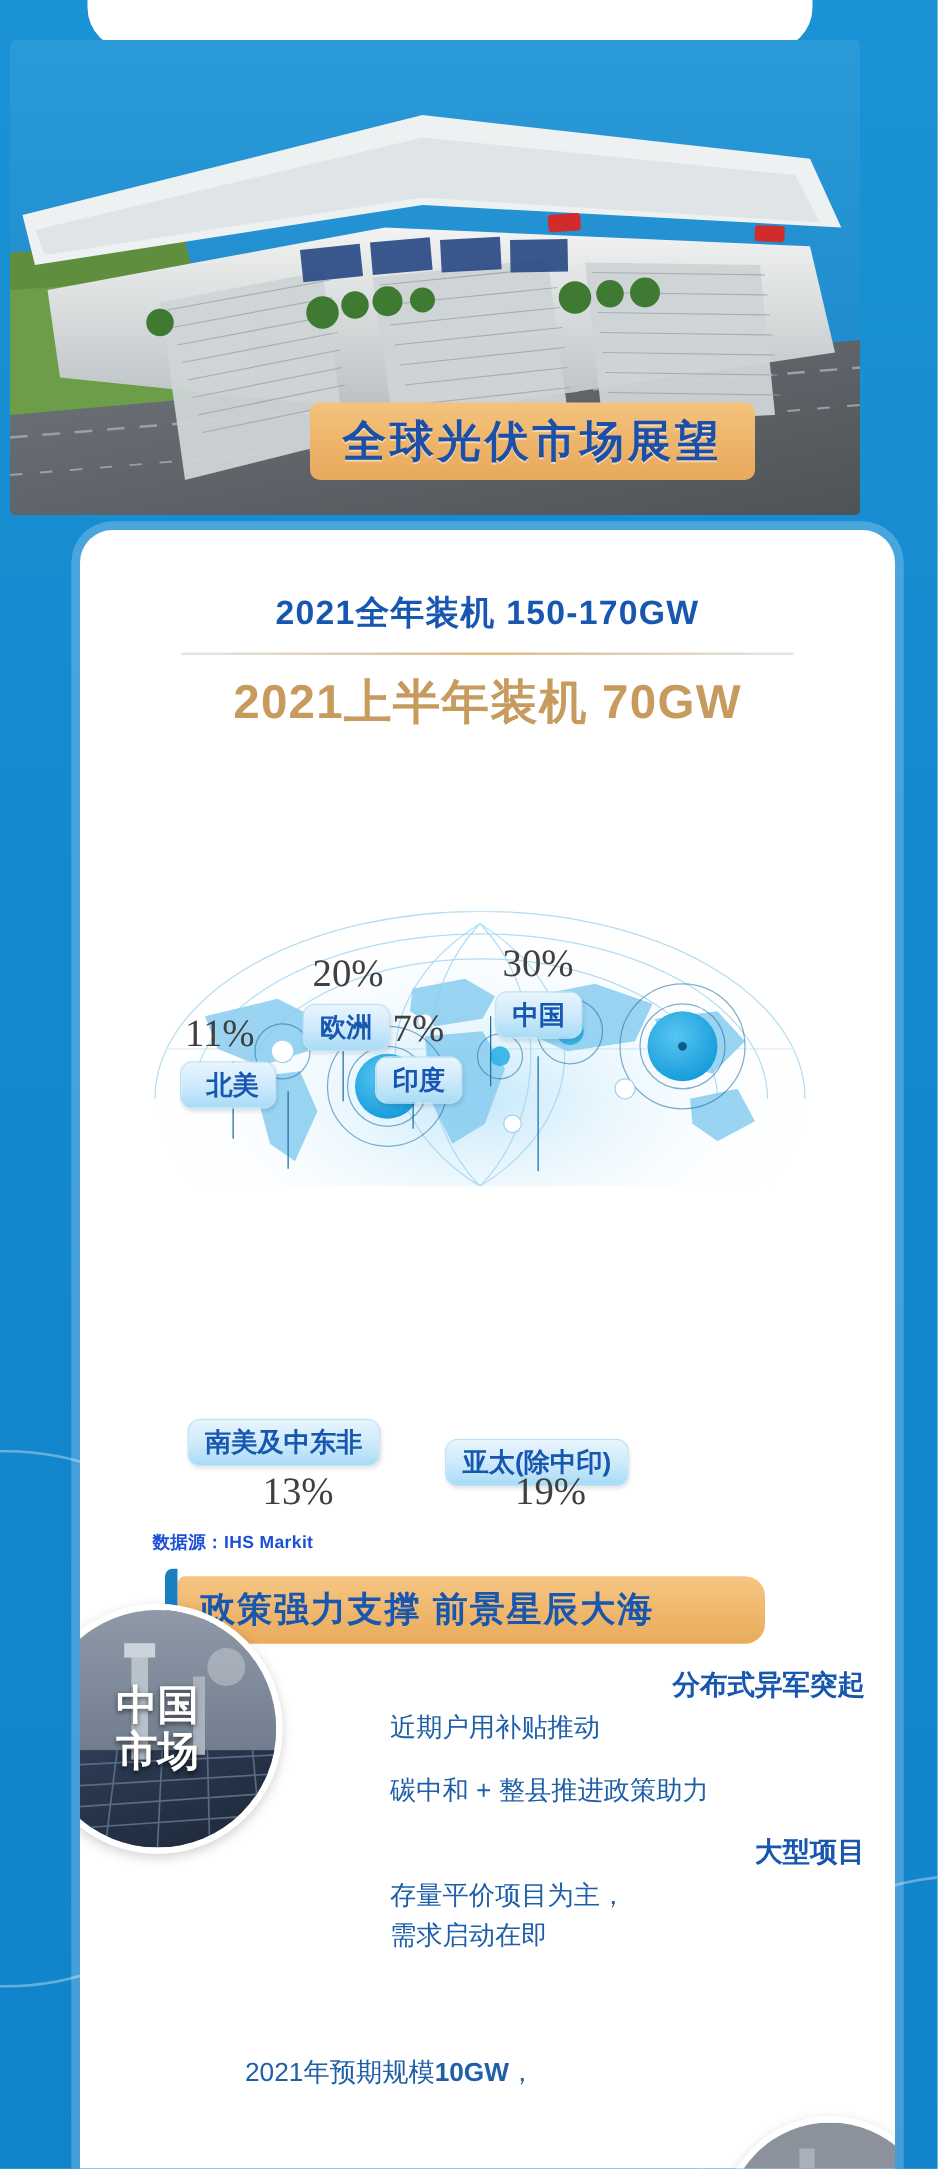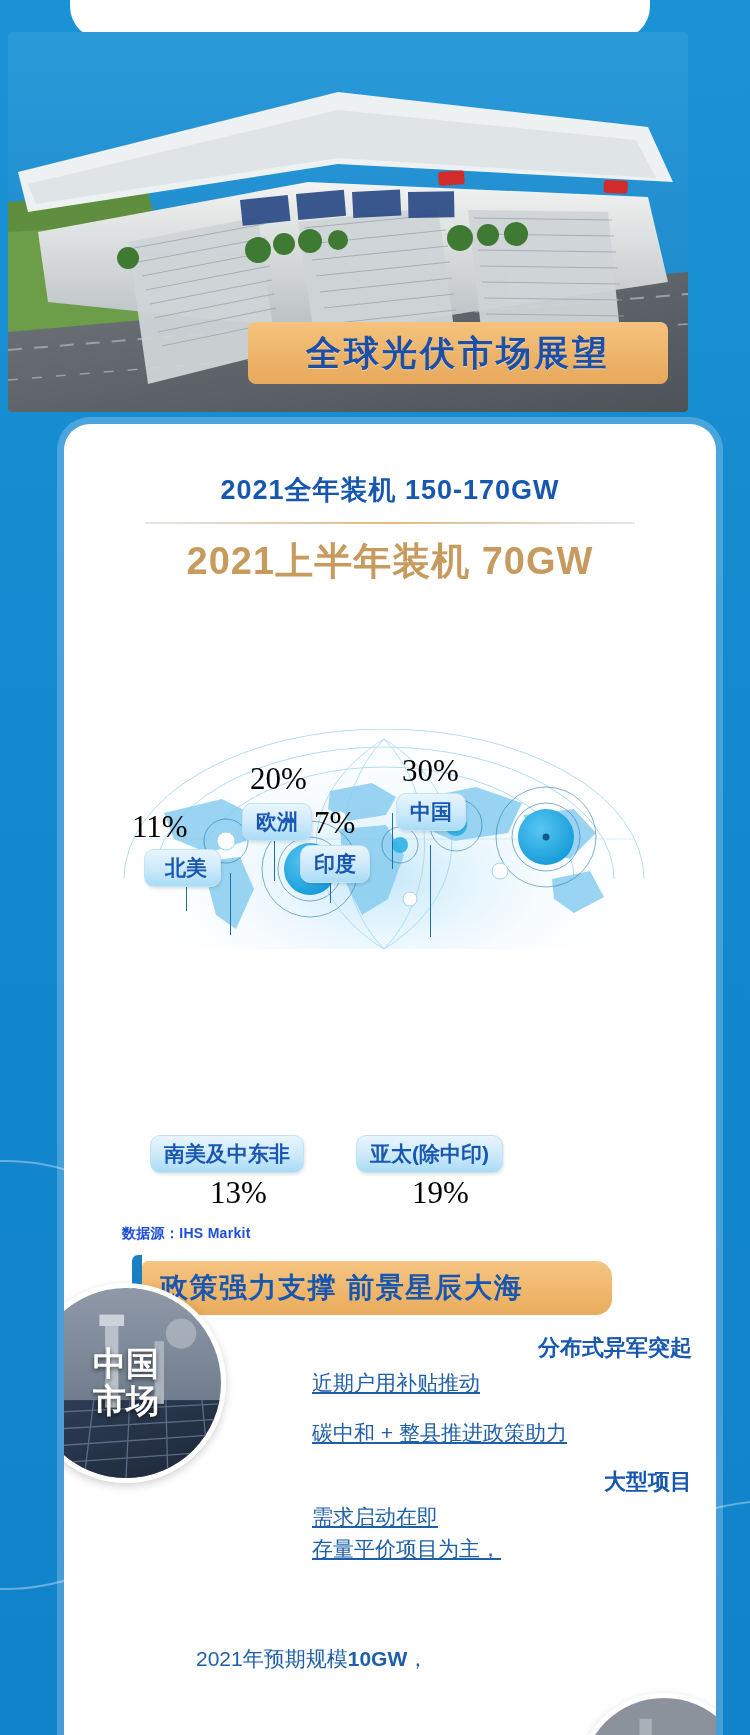--- a/index.html
+++ b/index.html
@@ -23,21 +23,21 @@
   .top-tab { position:absolute; left:70px; top:-70px; width:580px; height:110px;
              background:#ffffff; border-radius:34px; }
 
   
   .hero { position:absolute; left:8px; top:32px; width:680px; height:380px;
           border-radius:4px; overflow:hidden; }
   .hero svg { display:block; width:100%; height:100%; }
 
   
   .title-banner {
-    position:absolute; left:248px; top:322px; width:420px; height:62px;
+    position:absolute; left:248px; top:322px; width:356px; height:62px;
     background:linear-gradient(180deg,#f4c37c 0%,#edb469 55%,#e8a95c 100%);
     border-radius:8px 8px 8px 8px;
     display:flex; align-items:center; justify-content:center;
   }
   .title-banner .t { font-size:35px; font-weight:bold; color:#1b4fa8;
                      letter-spacing:3px; text-shadow:0 1px 0 rgba(255,255,255,.45); }
 
   
   .card { position:absolute; left:48px; top:424px; width:652px; height:1311px;
           background:#ffffff; border-radius:26px 26px 0 0;
@@ -49,21 +49,21 @@
   .divider { width:490px; height:2px; margin:14px auto 0;
              background:linear-gradient(90deg,#e6e6e6 0%,#dcc7a6 35%,#e8b97f 50%,#dcc7a6 65%,#e6e6e6 100%); }
   .h-gold { margin-top:12px; text-align:center; font-size:38px; font-weight:bold;
             color:#c79a5e; letter-spacing:1px; }
 
   
   .mapwrap { position:relative; width:652px; height:420px; margin-top:10px; }
   .mapwrap > svg.globe { position:absolute; left:40px; top:132px; width:560px; height:220px; }
 
   .pct { position:absolute; font-family:"Liberation Serif","DejaVu Serif",serif;
-         font-size:31px; color:#000000; letter-spacing:0px; }
+         font-size:31px; color:#404040; letter-spacing:0px; }
   .tag { position:absolute; height:38px; padding:0 13px;
          display:flex; align-items:center; justify-content:center;
          background:linear-gradient(180deg,#e8f5fd 0%,#cfeafb 50%,#a8dcf6 100%);
          border-radius:10px; border:1px solid #bfe2f6;
          font-size:21px; font-weight:bold; color:#1757b0; white-space:nowrap;
          box-shadow:1px 2px 3px rgba(0,0,0,.10); }
   .leader { position:absolute; width:1px; background:#1d6fa5; }
 
   .srcnote { position:absolute; left:110px; top:392px; font-size:14px; color:#1d4ed8;
              font-weight:bold; letter-spacing:.3px; }
@@ -83,21 +83,21 @@
   .circ { position:absolute; border-radius:50%; overflow:hidden;
           border:5px solid #ffffff; box-shadow:0 3px 9px rgba(0,0,0,.18); }
   .circ svg { display:block; width:100%; height:100%; }
   .circ .cap { position:absolute; left:0; right:0; top:50%; transform:translateY(-50%);
                text-align:center; color:#fff; font-size:33px; font-weight:bold;
                line-height:1.12; text-shadow:0 2px 4px rgba(0,0,0,.6); }
 
   
   .body { position:relative; margin-left:248px; margin-top:18px; width:380px; }
   .b-head { font-size:22px; font-weight:bold; color:#1757b0; margin-bottom:4px;text-align:right; }
-  .b-line { font-size:21px; color:#1f5fa8; line-height:1.52;text-decoration:underline; }
+  .b-line { font-size:21px; color:#1f5fa8; line-height:1.52; }
   .b-gap { height:18px; }
 
   .body2 { position:relative; margin-left:132px; margin-top:22px; width:440px; }
   .b2-line { font-size:21px; color:#1f5fa8; line-height:1.55; }
   .b2-line b { font-weight:bold; }
 </style>
 </head>
 <body>
 
 <div id="page">
@@ -246,30 +246,30 @@
       <div class="leader" style="left:122px; top:252px; height:62px;"></div>
       <div class="leader" style="left:166px; top:276px; height:62px;"></div>
       <div class="leader" style="left:366px; top:248px; height:92px;"></div>
 
       <div class="pct" style="left:186px; top:164px;">20%</div>
       <div class="tag" style="left:178px; top:206px;">欧洲</div>
 
       <div class="pct" style="left:338px; top:156px;">30%</div>
       <div class="tag" style="left:332px; top:196px;">中国</div>
 
-      <div class="pct" style="left:68px; top:212px;">11%</div>
+      <div class="pct" style="left:84px; top:212px;">11%</div>
       <div class="tag" style="left:80px; top:252px;padding-left:20px;">北美</div>
 
       <div class="pct" style="left:250px; top:208px;">7%</div>
       <div class="tag" style="left:236px; top:248px;">印度</div>
 
       <div class="tag" style="left:86px; top:538px;">南美及中东非</div>
       <div class="pct" style="left:146px; top:578px;">13%</div>
 
-      <div class="tag" style="left:292px; top:538px;">亚太(除中印)</div>
+      <div class="tag" style="left:292px; top:554px;">亚太(除中印)</div>
       <div class="pct" style="left:348px; top:578px;">19%</div>
 
       <div class="srcnote" style="left:58px; top:628px;">数据源：IHS Markit</div>
     </div>
 
     <div class="sec" style="margin-top:244px;">
       <div class="sec-banner">
         <span class="t">政策强力支撑 前景星辰大海</span>
       </div>
 
@@ -302,22 +302,22 @@
         </div>
       </div>
 
       <div class="body">
         <div class="b-head">分布式异军突起</div>
         <div class="b-line">近期户用补贴推动</div>
         <div class="b-gap"></div>
         <div class="b-line">碳中和 + 整县推进政策助力</div>
         <div class="b-gap"></div>
         <div class="b-head">大型项目</div>
+        <div class="b-line">存量平价项目为主，</div>
         <div class="b-line">需求启动在即</div>
-        <div class="b-line">存量平价项目为主，</div>
       </div>
     </div>
 
     <div class="sec" style="margin-top:78px;">
 
       <div class="circ" style="right:-36px; top:50px; width:176px; height:176px; position:absolute; border-color:#ffffff;">
         <svg viewBox="0 0 176 176" preserveAspectRatio="none">
           <rect width="176" height="176" fill="#8b929b"></rect>
           <rect y="96" width="176" height="80" fill="#6e757e"></rect>
           <g stroke="#7e858e" stroke-width="1.4">

